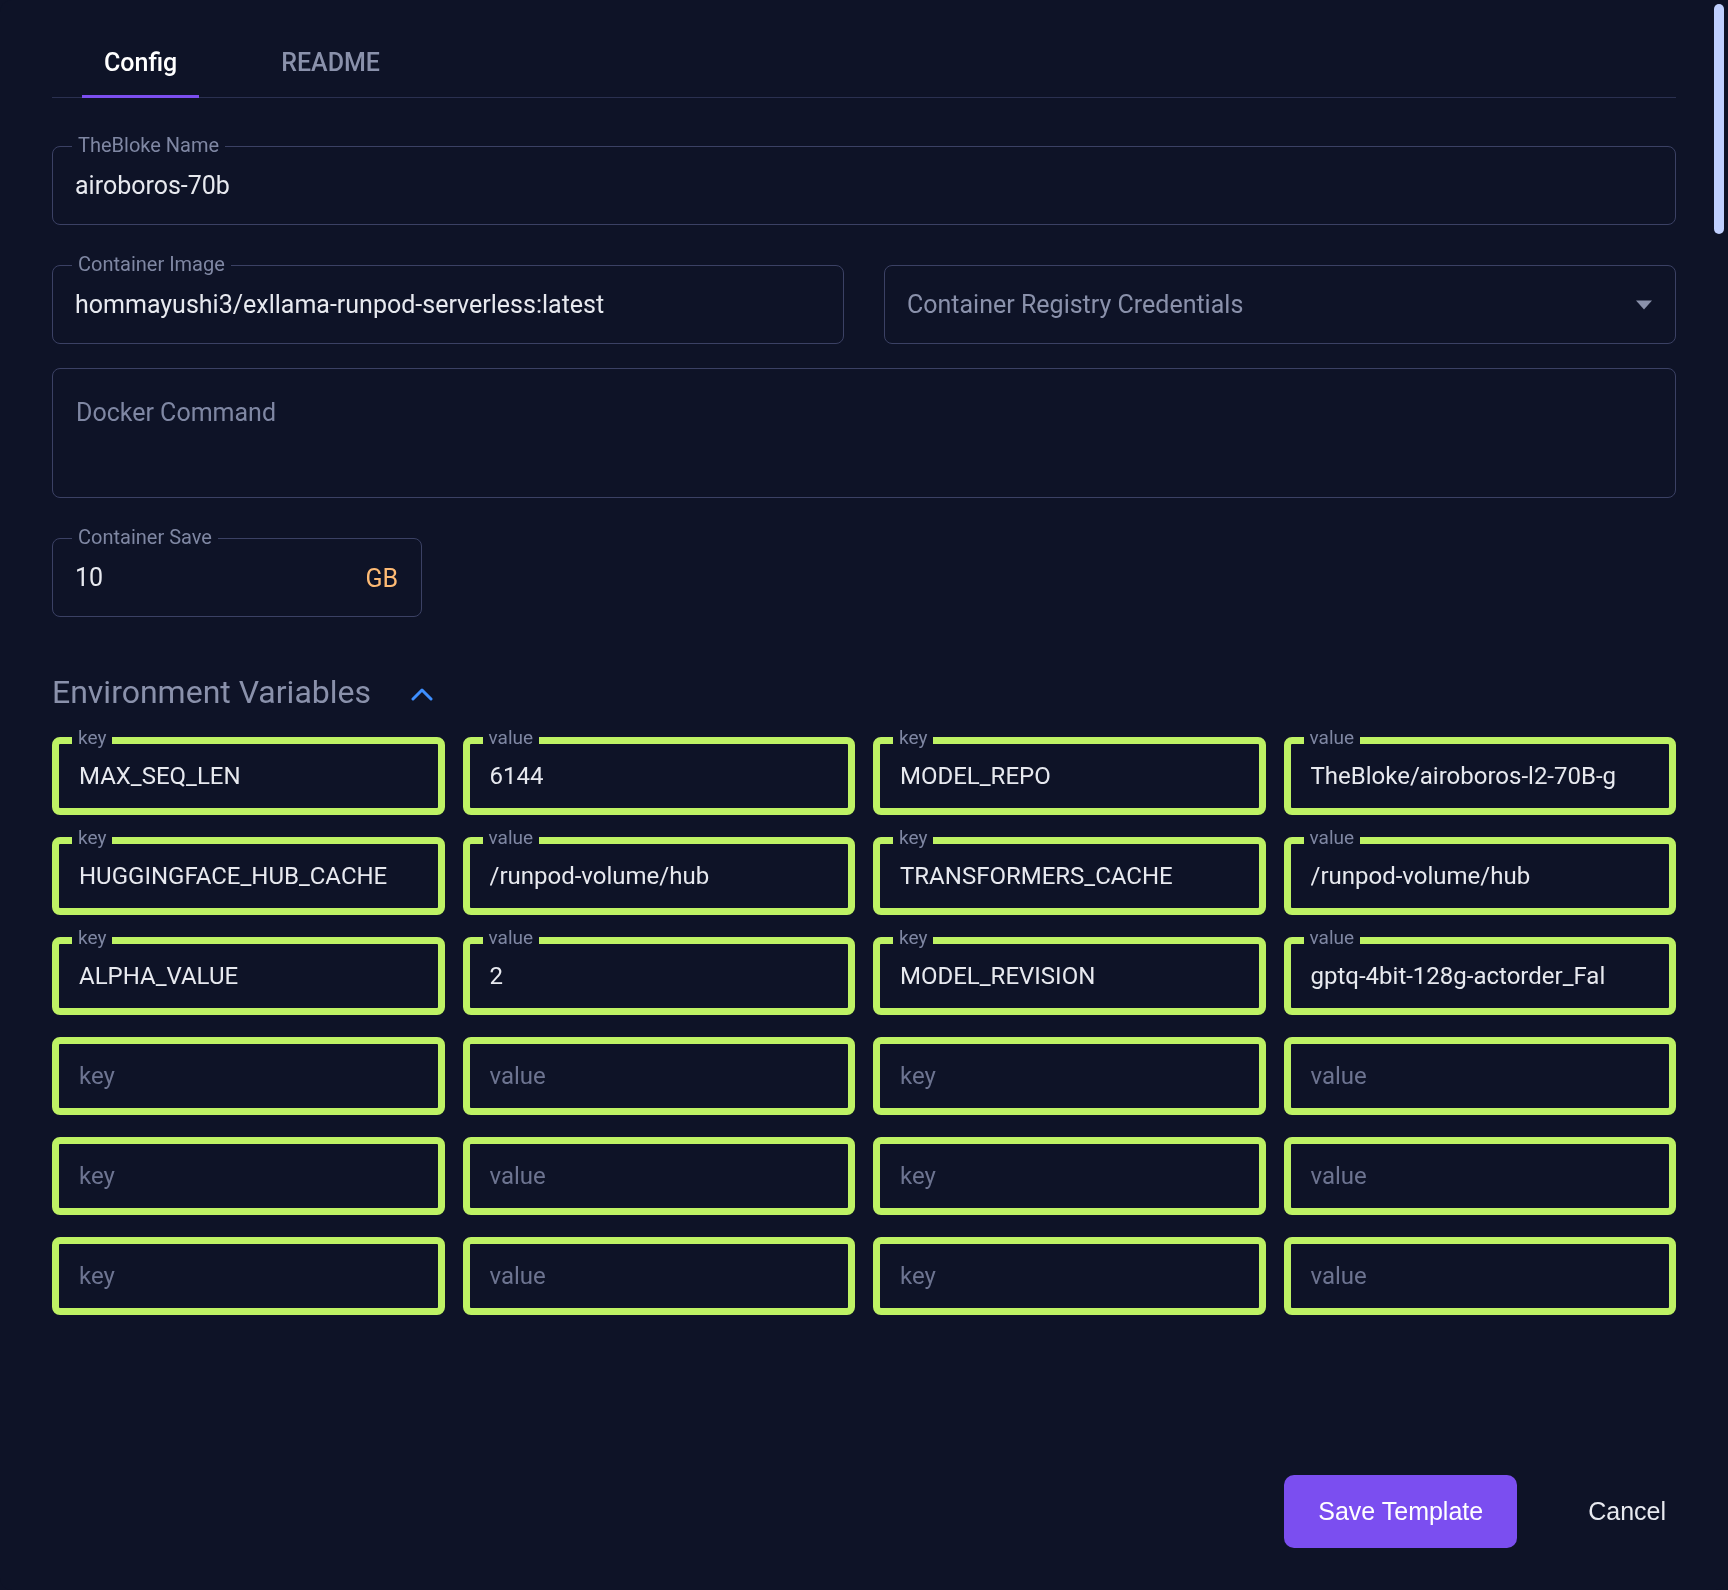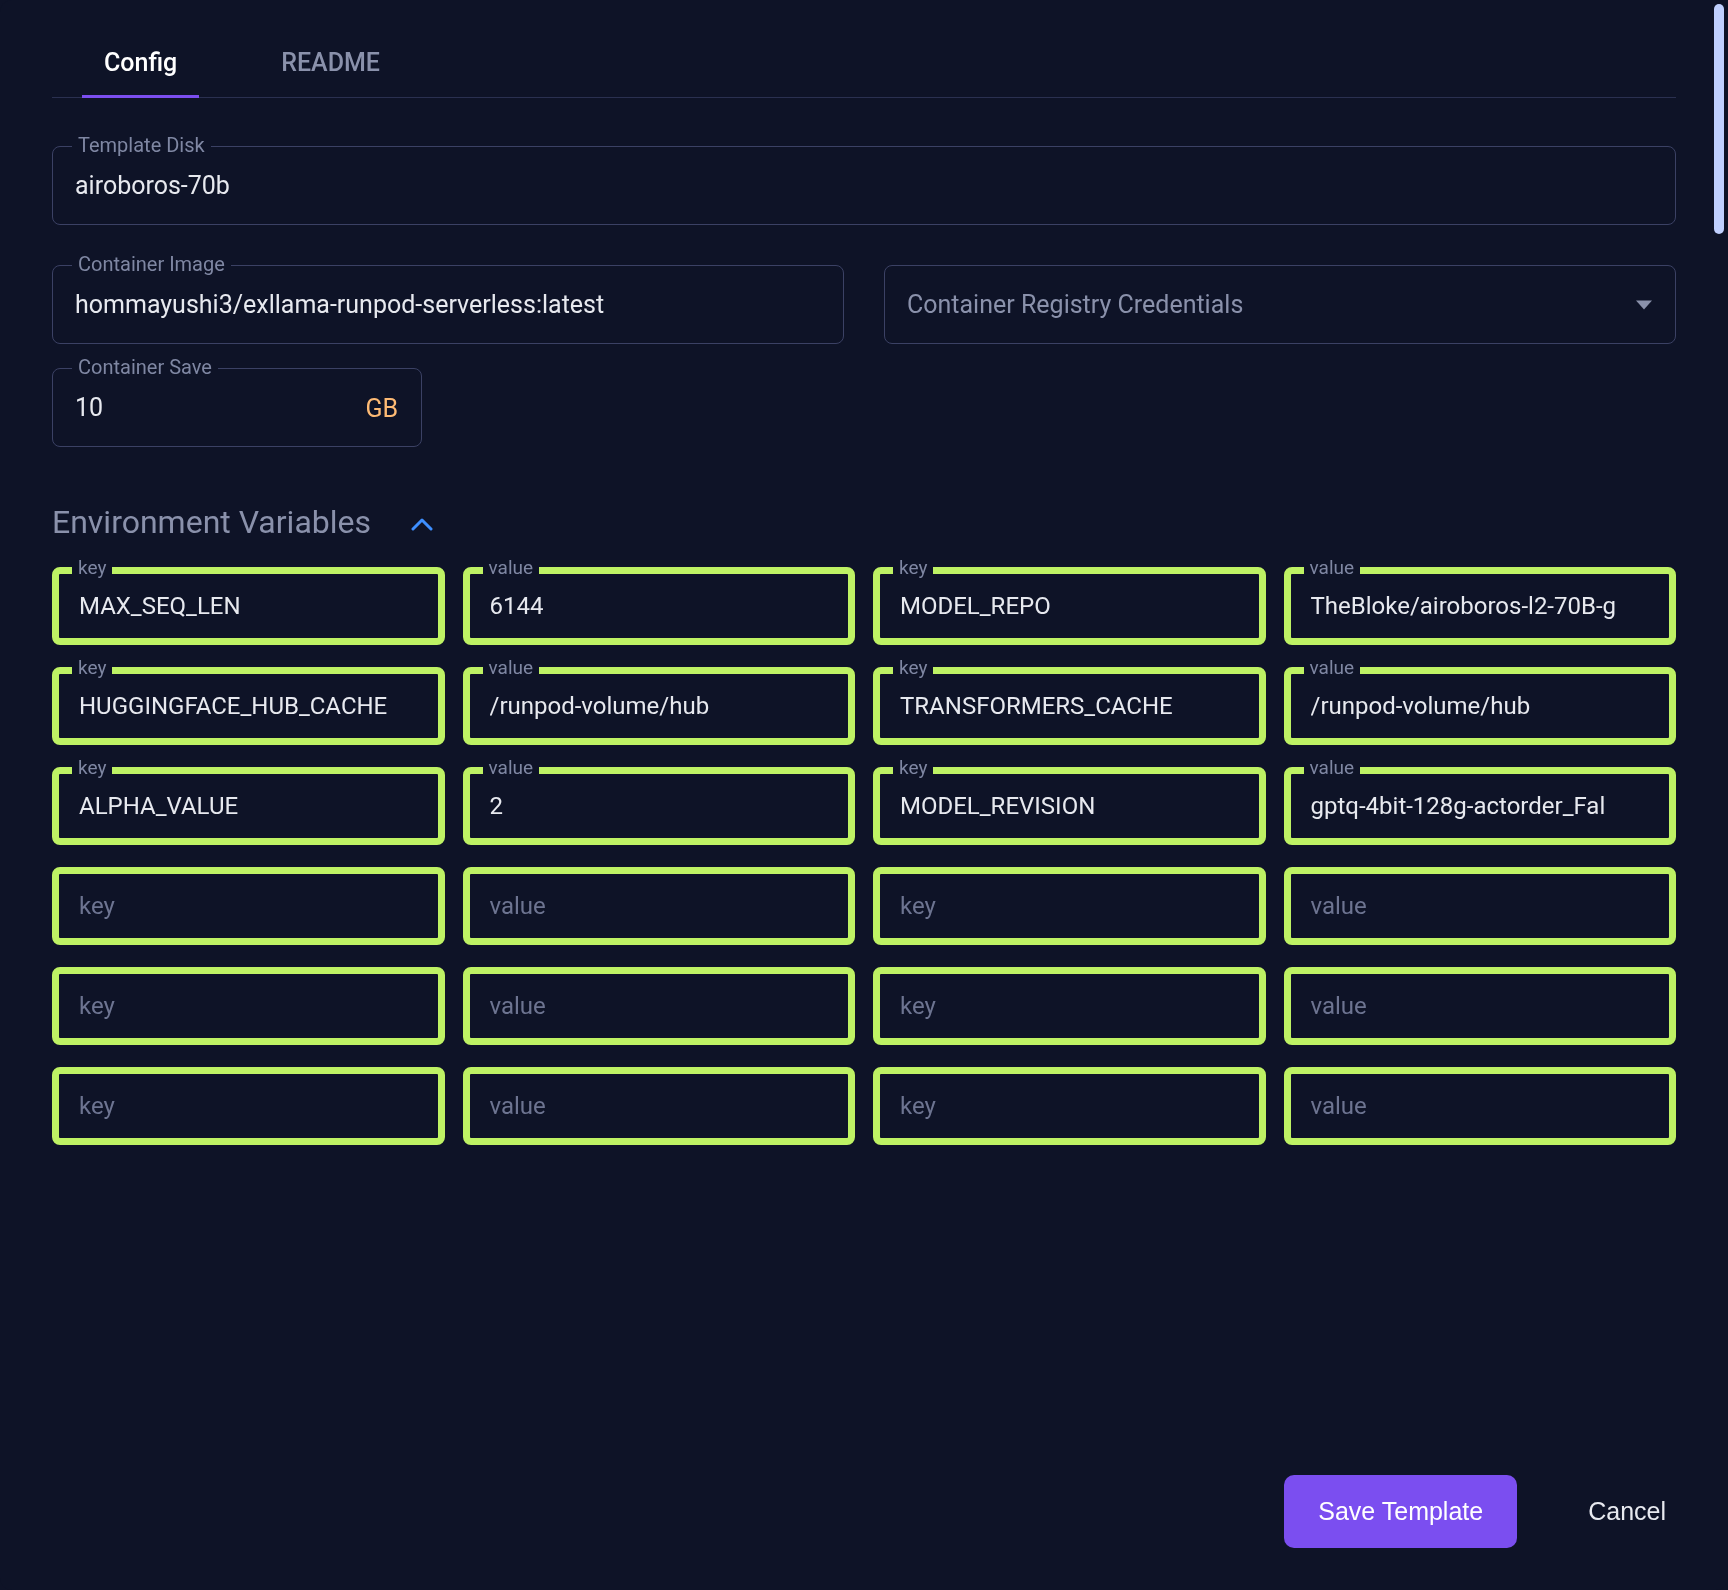--- a/index.html
+++ b/index.html
@@ -210,35 +210,39 @@
 <body>
 
 <div class="modal">
 
   <div class="tabs">
     <div class="tab active">Config</div>
     <div class="tab">README</div>
   </div>
 
   <div class="group">
-    <span class="float-label">Template Disk</span>
+    <span class="float-label">TheBloke Name</span>
     <input class="input" value="airoboros-70b" style="">
   </div>
 
   <div class="row">
     <div class="group">
       <span class="float-label">Container Image</span>
       <input class="input" value="hommayushi3/exllama-runpod-serverless:latest" style="">
     </div>
     <div class="group select-wrap">
       <div class="select">Container Registry Credentials</div>
       <span class="caret-down"></span>
     </div>
   </div>
 
+  <div class="group" style="margin-bottom:36px;">
+    <textarea class="textarea" value="" style=""></textarea>
+    <span class="textarea-label">Docker Command</span>
+  </div>
 
   <div class="group" style="width:370px;">
     <span class="float-label">Container Save</span>
     <input class="input input-disk" value="10" style="">
     <span class="suffix">GB</span>
   </div>
 
   <div class="section-header">
     <span class="section-title">Environment Variables</span>
     <span class="chev-up">

